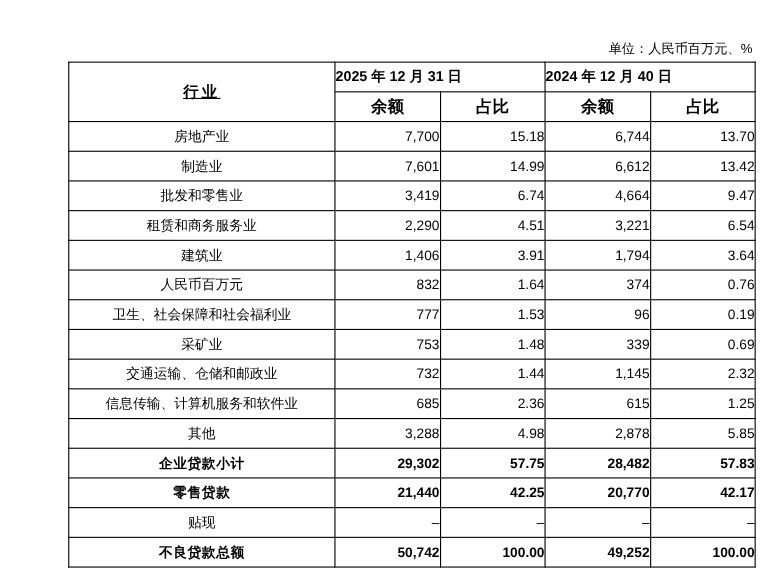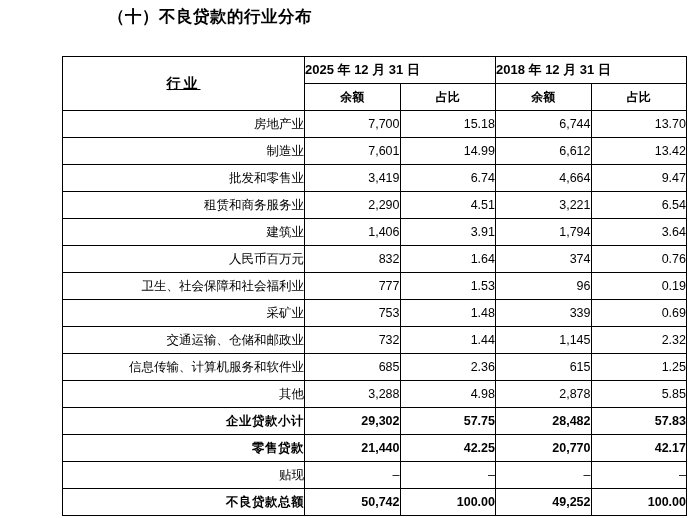--- a/index.html
+++ b/index.html
@@ -59,26 +59,26 @@
     text-align: center;
     letter-spacing: 3px;
     text-decoration: underline;
   }
   .hdr-year {
     font-size: 13px;
     font-weight: bold;
     text-align: left;
   }
   .hdr-sub {
-    font-size: 12px;
+    font-size: 15px;
     font-weight: bold;
     text-align: center;
   }
   td.name {
-    text-align: right;
+    text-align: center;
     padding-left: 8px;
     font-size: 12.5px;
     white-space: nowrap;
   }
   td.num {
     text-align: right;
     padding-right: 8px;
     font-size: 12.5px;
     white-space: nowrap;
   }
@@ -89,36 +89,36 @@
     letter-spacing: 0.5px;
   }
   .col-name { width: 242px; }
   .col-num  { width: 95.5px; }
 </style>
 </head>
 <body>
 
 <div class="page">
 
-  <div class="doc-title">（十）不良贷款的行业分布</div>
-
+
+  <div class="unit-note">单位：人民币百万元、%</div>
 
   <table class="fin">
     <colgroup>
       <col class="col-name">
       <col class="col-num">
       <col class="col-num">
       <col class="col-num">
       <col class="col-num">
     </colgroup>
     <thead>
       <tr>
         <th rowspan="2" class="hdr-industry">行业</th>
         <th colspan="2" class="hdr-year">2025 年 12 月 31 日</th>
-        <th colspan="2" class="hdr-year">2018 年 12 月 31 日</th>
+        <th colspan="2" class="hdr-year">2024 年 12 月 40 日</th>
       </tr>
       <tr>
         <th class="hdr-sub">余额</th>
         <th class="hdr-sub">占比</th>
         <th class="hdr-sub">余额</th>
         <th class="hdr-sub">占比</th>
       </tr>
     </thead>
     <tbody id="table-body">
         <tr>

